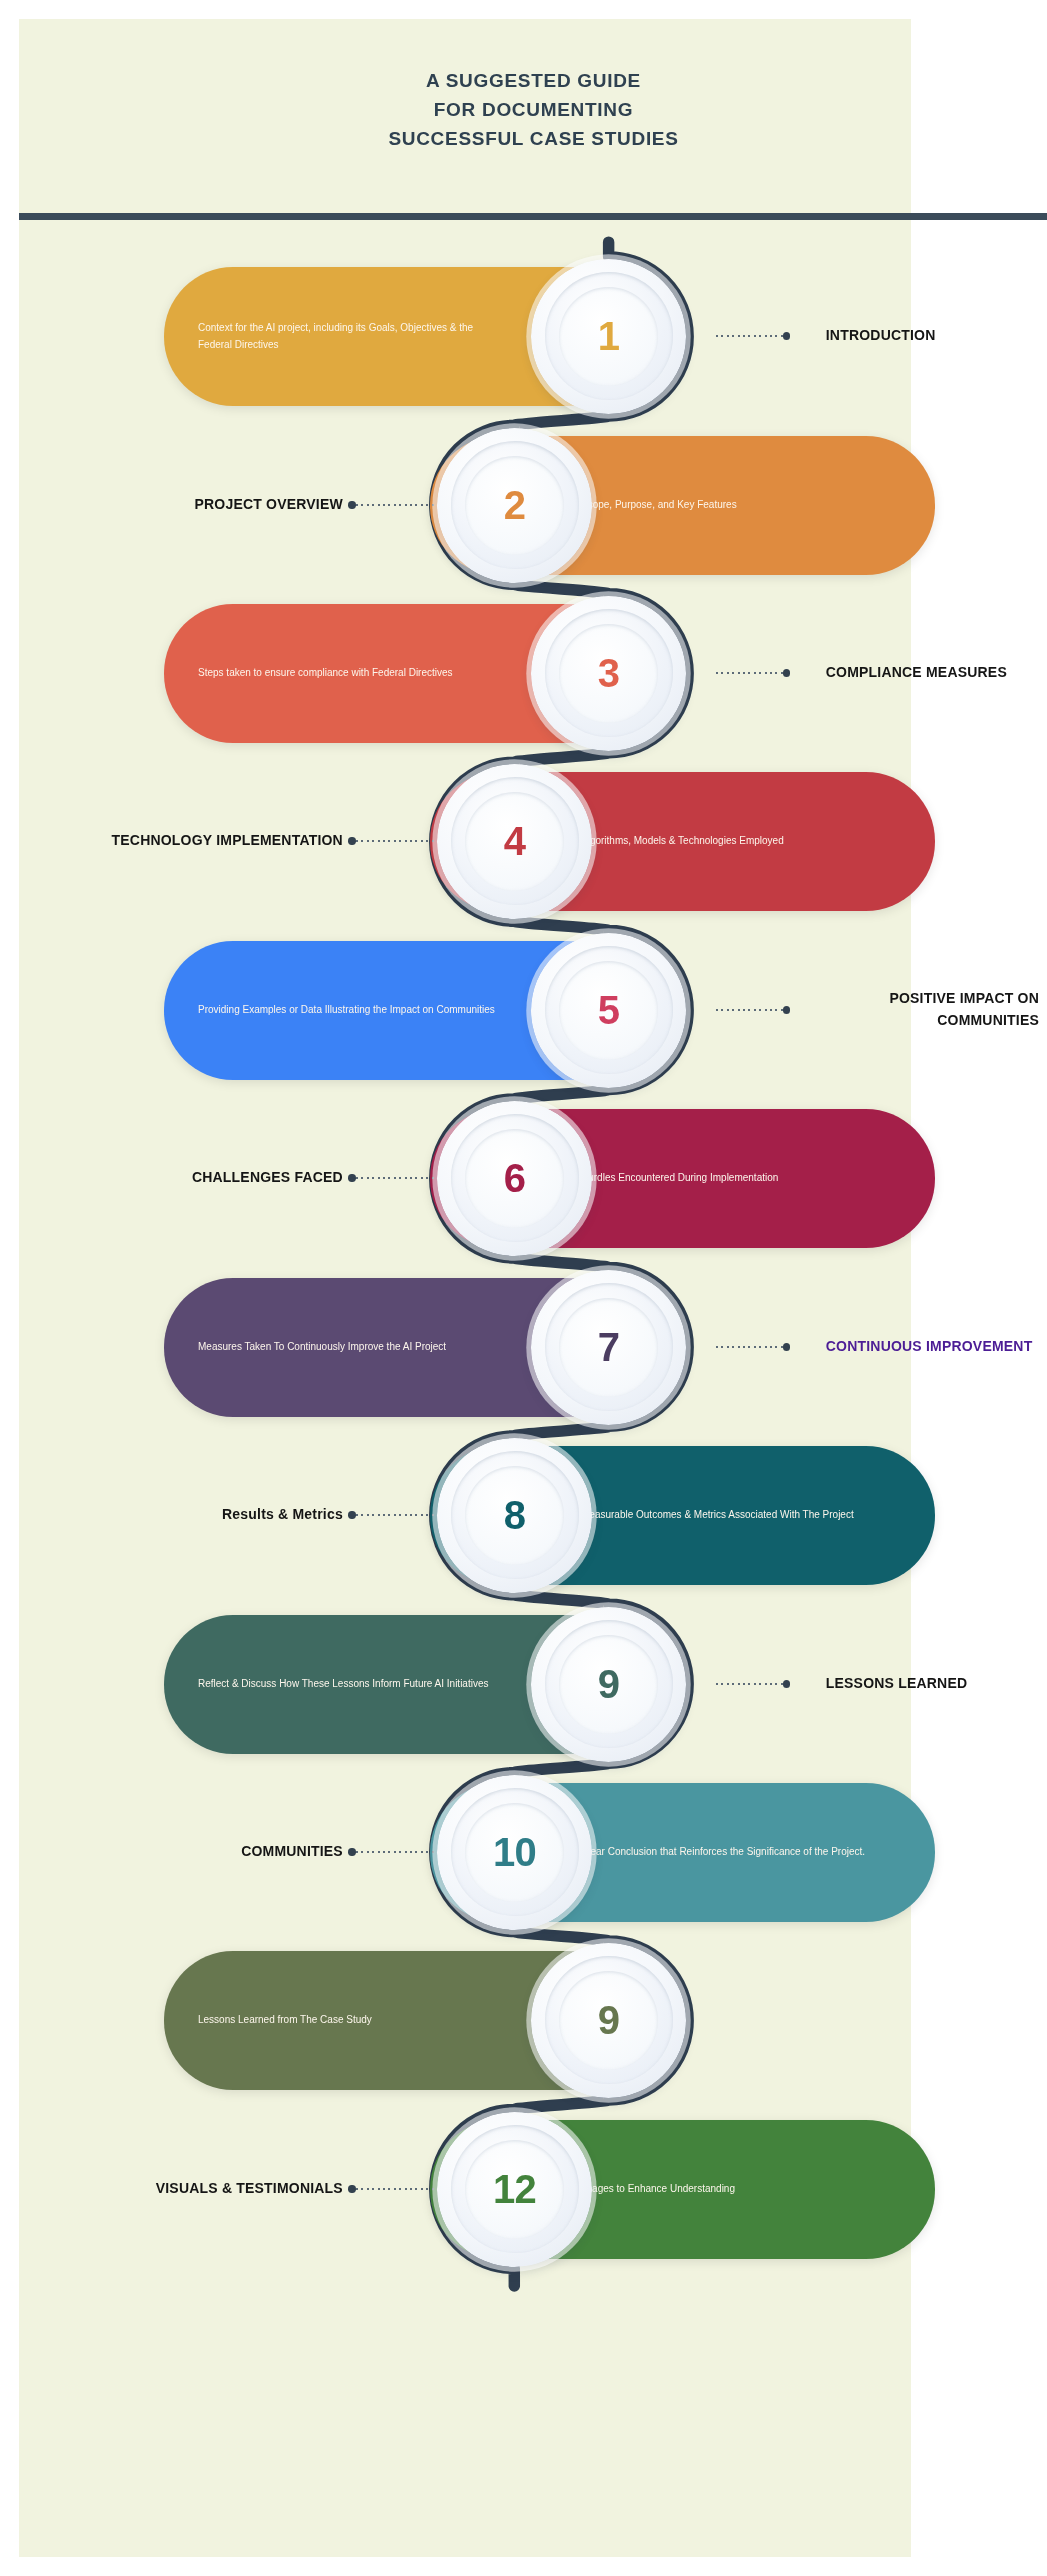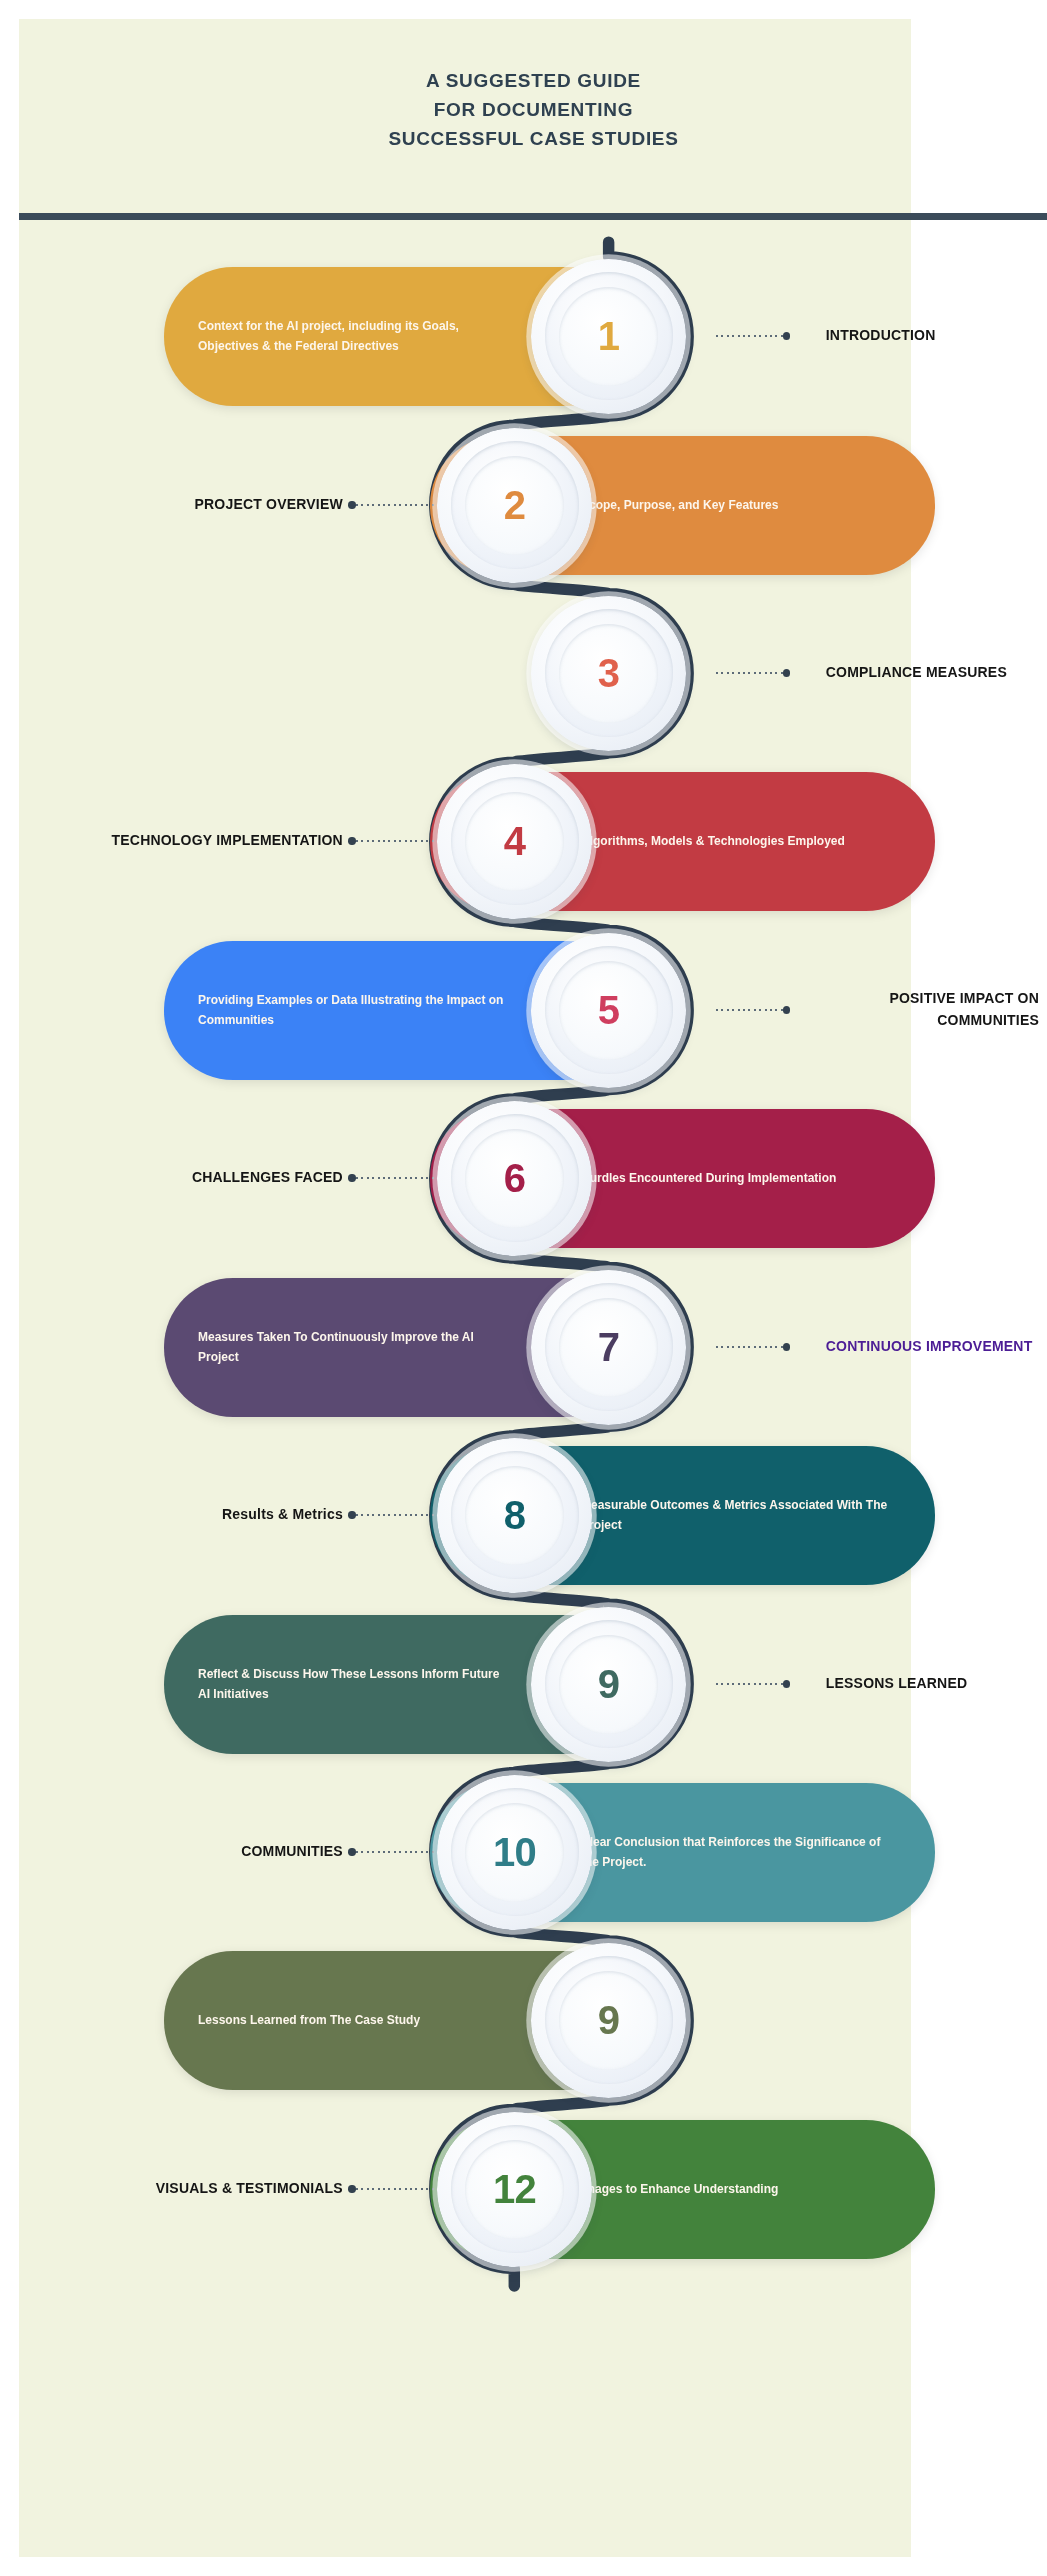--- a/index.html
+++ b/index.html
@@ -94,22 +94,22 @@
     border-radius: 69px;
     display: flex;
     align-items: center;
     box-shadow: 0 2.7px 10.8px rgba(0,0,0,.10);
   }
   .step.left  .pill { left: 145px;  width: 472px; justify-content: flex-start; }
   .step.right .pill { left: 411px;  width: 505px; justify-content: flex-end;   }
 
   .pill-text {
     color: #fdf6ec;
-    font-size: 12px;
-    font-weight: 700;
+    font-size: 10px;
+    font-weight: 400;
     line-height: 1.62;
     width: 307px;
   }
   .step.left  .pill-text { margin-left: 34px;  text-align: left; }
   .step.right .pill-text { margin-right: 47px; text-align: left; }
 
   
   .medallion {
     position: absolute;
     top: 6.7px;
@@ -245,20 +245,23 @@
           </div>
           <div class="caption">
             <div class="caption-text" style="color: rgb(21, 21, 21);">PROJECT OVERVIEW</div>
             <span class="leader">
               <span class="dot"></span>
               <span class="dashes" style="width:81px"></span>
             </span>
           </div>
         </div>
         <div class="step left" style="top: 361px;">
+          <div class="pill" style="background: rgb(224, 97, 76);">
+            <div class="pill-text">Steps taken to ensure compliance with Federal Directives</div>
+          </div>
           <div class="medallion">
             <span class="ring-outer"></span>
             <span class="ring-mid"></span>
             <span class="ring-inner"></span>
             <span class="num" style="color: rgb(224, 97, 76);">3</span>
           </div>
           <div class="caption">
             <span class="leader">
               <span class="dashes" style="width:67px"></span>
               <span class="dot"></span>

